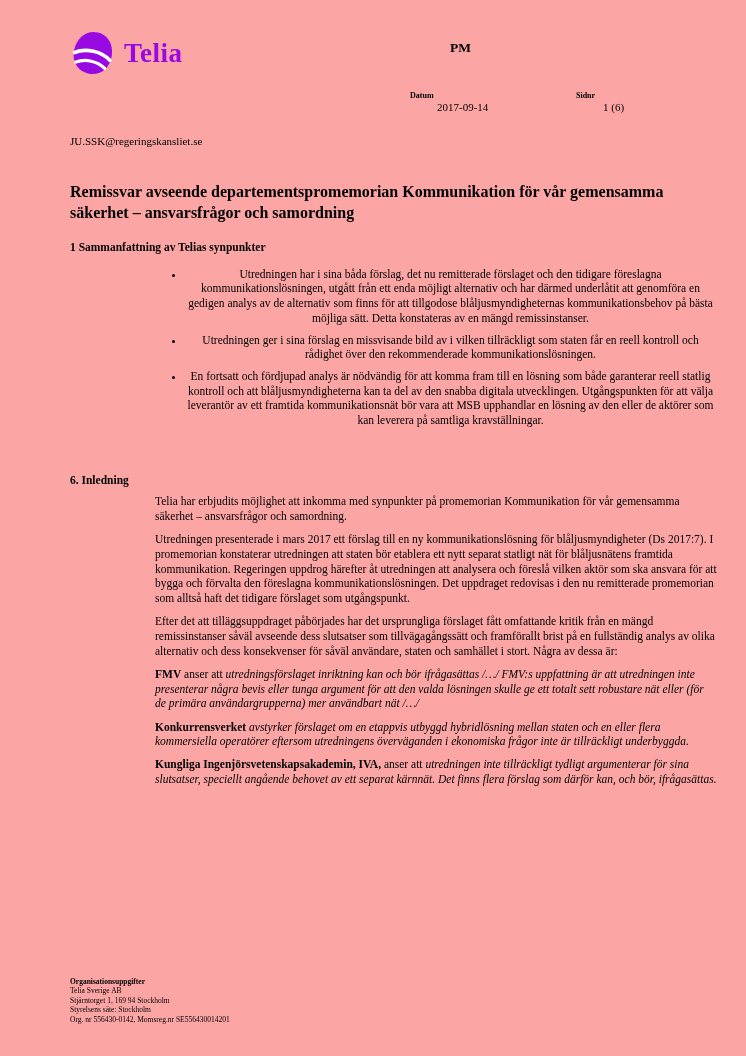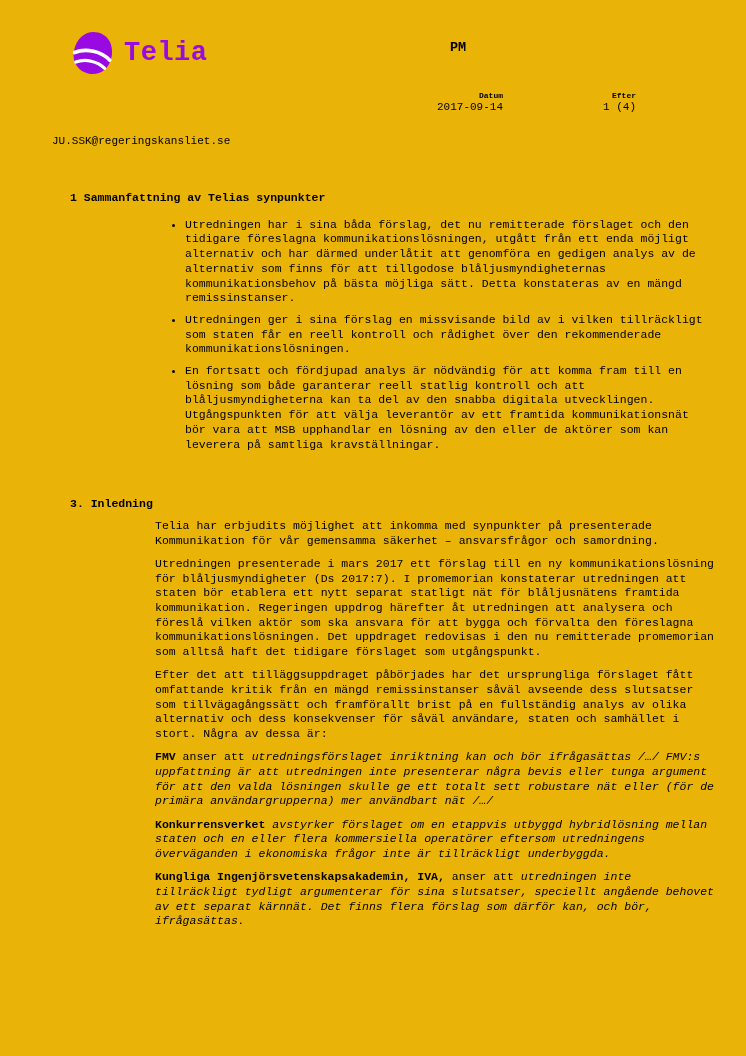--- a/index.html
+++ b/index.html
@@ -4,22 +4,22 @@
 <style>
   html, body {
     margin: 0;
     padding: 0;
     background: #ffffff;
   }
   .page {
     position: relative;
     width: 746px;
     height: 1056px;
-    background: #eab308;
-    font-family: Liberation Mono, monospace;
+    background: #fca5a5;
+    font-family: Liberation Serif, serif;
     color: #000000;
     overflow: hidden;
   }
 
   
   .logo {
     position: absolute;
     left: 70px;
     top: 30px;
     display: flex;
@@ -37,25 +37,25 @@
     position: absolute;
     left: 410px;
     top: 40px;
     font-size: 13.5px;
     font-weight: bold;
     margin-left: 40px;
   }
   .meta-block { position: absolute; top: 91px; }
   .meta-date { left: 410px; }
   .meta-page { left: 576px; }
-  .meta-label { font-size: 8px; font-weight: bold; line-height: 10px; text-align: right; }
+  .meta-label { font-size: 8px; font-weight: bold; line-height: 10px; }
   .meta-value { font-size: 11px; line-height: 13px; margin-left: 27px; }
   .email {
     position: absolute;
-    left: 52px;
+    left: 70px;
     top: 135px;
     font-size: 11px;
   }
 
   
   .content {
     position: absolute;
     left: 70px;
     top: 181px;
     width: 648px;
@@ -72,20 +72,21 @@
   .content h2 {
     margin: 10px 0 12px 0;
     font-size: 11.5px;
     font-weight: bold;
   }
   .bullet-list {
     margin: 0 0 7px 98px;
     padding: 0 0 0 17px;
     width: 531px;
     list-style-type: disc;
+    text-align: center;
   }
   .bullet-list li {
     margin: 0 0 7px 0;
   }
   .heading-introduction {
     margin-top: 45px !important;
     margin-bottom: 7px !important;
   }
   .body-indent {
     margin-left: 85px;
@@ -124,47 +125,55 @@
   </div>
 
   <div class="doc-type">PM</div>
 
   <div class="meta-block meta-date">
     <div class="meta-label">Datum</div>
     <div class="meta-value">2017-09-14</div>
   </div>
 
   <div class="meta-block meta-page">
-    <div class="meta-label">Efter</div>
-    <div class="meta-value">1 (4)</div>
+    <div class="meta-label">Sidnr</div>
+    <div class="meta-value">1 (6)</div>
   </div>
 
   <div class="email">JU.SSK@regeringskansliet.se</div>
 
   <div class="content">
 
+    <h1>Remissvar avseende departementspromemorian Kommunikation för vår gemensamma säkerhet – ansvarsfrågor och samordning</h1>
 
     <h2>1 Sammanfattning av Telias synpunkter</h2>
 
     <ul class="bullet-list">
       <li>Utredningen har i sina båda förslag, det nu remitterade förslaget och den tidigare föreslagna kommunikationslösningen, utgått från ett enda möjligt alternativ och har därmed underlåtit att genomföra en gedigen analys av de alternativ som finns för att tillgodose blåljusmyndigheternas kommunikationsbehov på bästa möjliga sätt. Detta konstateras av en mängd remissinstanser.</li>
       <li>Utredningen ger i sina förslag en missvisande bild av i vilken tillräckligt som staten får en reell kontroll och rådighet över den rekommenderade kommunikationslösningen.</li>
       <li>En fortsatt och fördjupad analys är nödvändig för att komma fram till en lösning som både garanterar reell statlig kontroll och att blåljusmyndigheterna kan ta del av den snabba digitala utvecklingen. Utgångspunkten för att välja leverantör av ett framtida kommunikationsnät bör vara att MSB upphandlar en lösning av den eller de aktörer som kan leverera på samtliga kravställningar.</li>
     </ul>
 
-    <h2 class="heading-introduction">3. Inledning</h2>
+    <h2 class="heading-introduction">6. Inledning</h2>
 
     <div class="body-indent">
-      <p>Telia har erbjudits möjlighet att inkomma med synpunkter på presenterade Kommunikation för vår gemensamma säkerhet – ansvarsfrågor och samordning.</p>
+      <p>Telia har erbjudits möjlighet att inkomma med synpunkter på promemorian Kommunikation för vår gemensamma säkerhet – ansvarsfrågor och samordning.</p>
       <p>Utredningen presenterade i mars 2017 ett förslag till en ny kommunikationslösning för blåljusmyndigheter (Ds 2017:7). I promemorian konstaterar utredningen att staten bör etablera ett nytt separat statligt nät för blåljusnätens framtida kommunikation. Regeringen uppdrog härefter åt utredningen att analysera och föreslå vilken aktör som ska ansvara för att bygga och förvalta den föreslagna kommunikationslösningen. Det uppdraget redovisas i den nu remitterade promemorian som alltså haft det tidigare förslaget som utgångspunkt.</p>
       <p>Efter det att tilläggsuppdraget påbörjades har det ursprungliga förslaget fått omfattande kritik från en mängd remissinstanser såväl avseende dess slutsatser som tillvägagångssätt och framförallt brist på en fullständig analys av olika alternativ och dess konsekvenser för såväl användare, staten och samhället i stort. Några av dessa är:</p>
 
       <p class="opinion"><span class="org">FMV</span><span> anser att </span><span class="quote">utredningsförslaget inriktning kan och bör ifrågasättas /…/ FMV:s uppfattning är att utredningen inte presenterar några bevis eller tunga argument för att den valda lösningen skulle ge ett totalt sett robustare nät eller (för de primära användargrupperna) mer användbart nät /…/</span></p>
 
       <p class="opinion"><span class="org">Konkurrensverket</span><span> </span><span class="quote">avstyrker förslaget om en etappvis utbyggd hybridlösning mellan staten och en eller flera kommersiella operatörer eftersom utredningens överväganden i ekonomiska frågor inte är tillräckligt underbyggda.</span></p>
 
       <p class="opinion"><span class="org">Kungliga Ingenjörsvetenskapsakademin, IVA,</span><span> anser att </span><span class="quote">utredningen inte tillräckligt tydligt argumenterar för sina slutsatser, speciellt angående behovet av ett separat kärnnät. Det finns flera förslag som därför kan, och bör, ifrågasättas.</span></p>
     </div>
 
   </div>
 
+  <div class="footer">
+    <div class="footer-heading">Organisationsuppgifter</div>
+    <div>Telia Sverige AB</div>
+    <div>Stjärntorget 1, 169 94 Stockholm</div>
+    <div>Styrelsens säte: Stockholm</div>
+    <div>Org. nr 556430-0142, Momsreg.nr SE556430014201</div>
+  </div>
 
 </div>
 
 </body></html>

